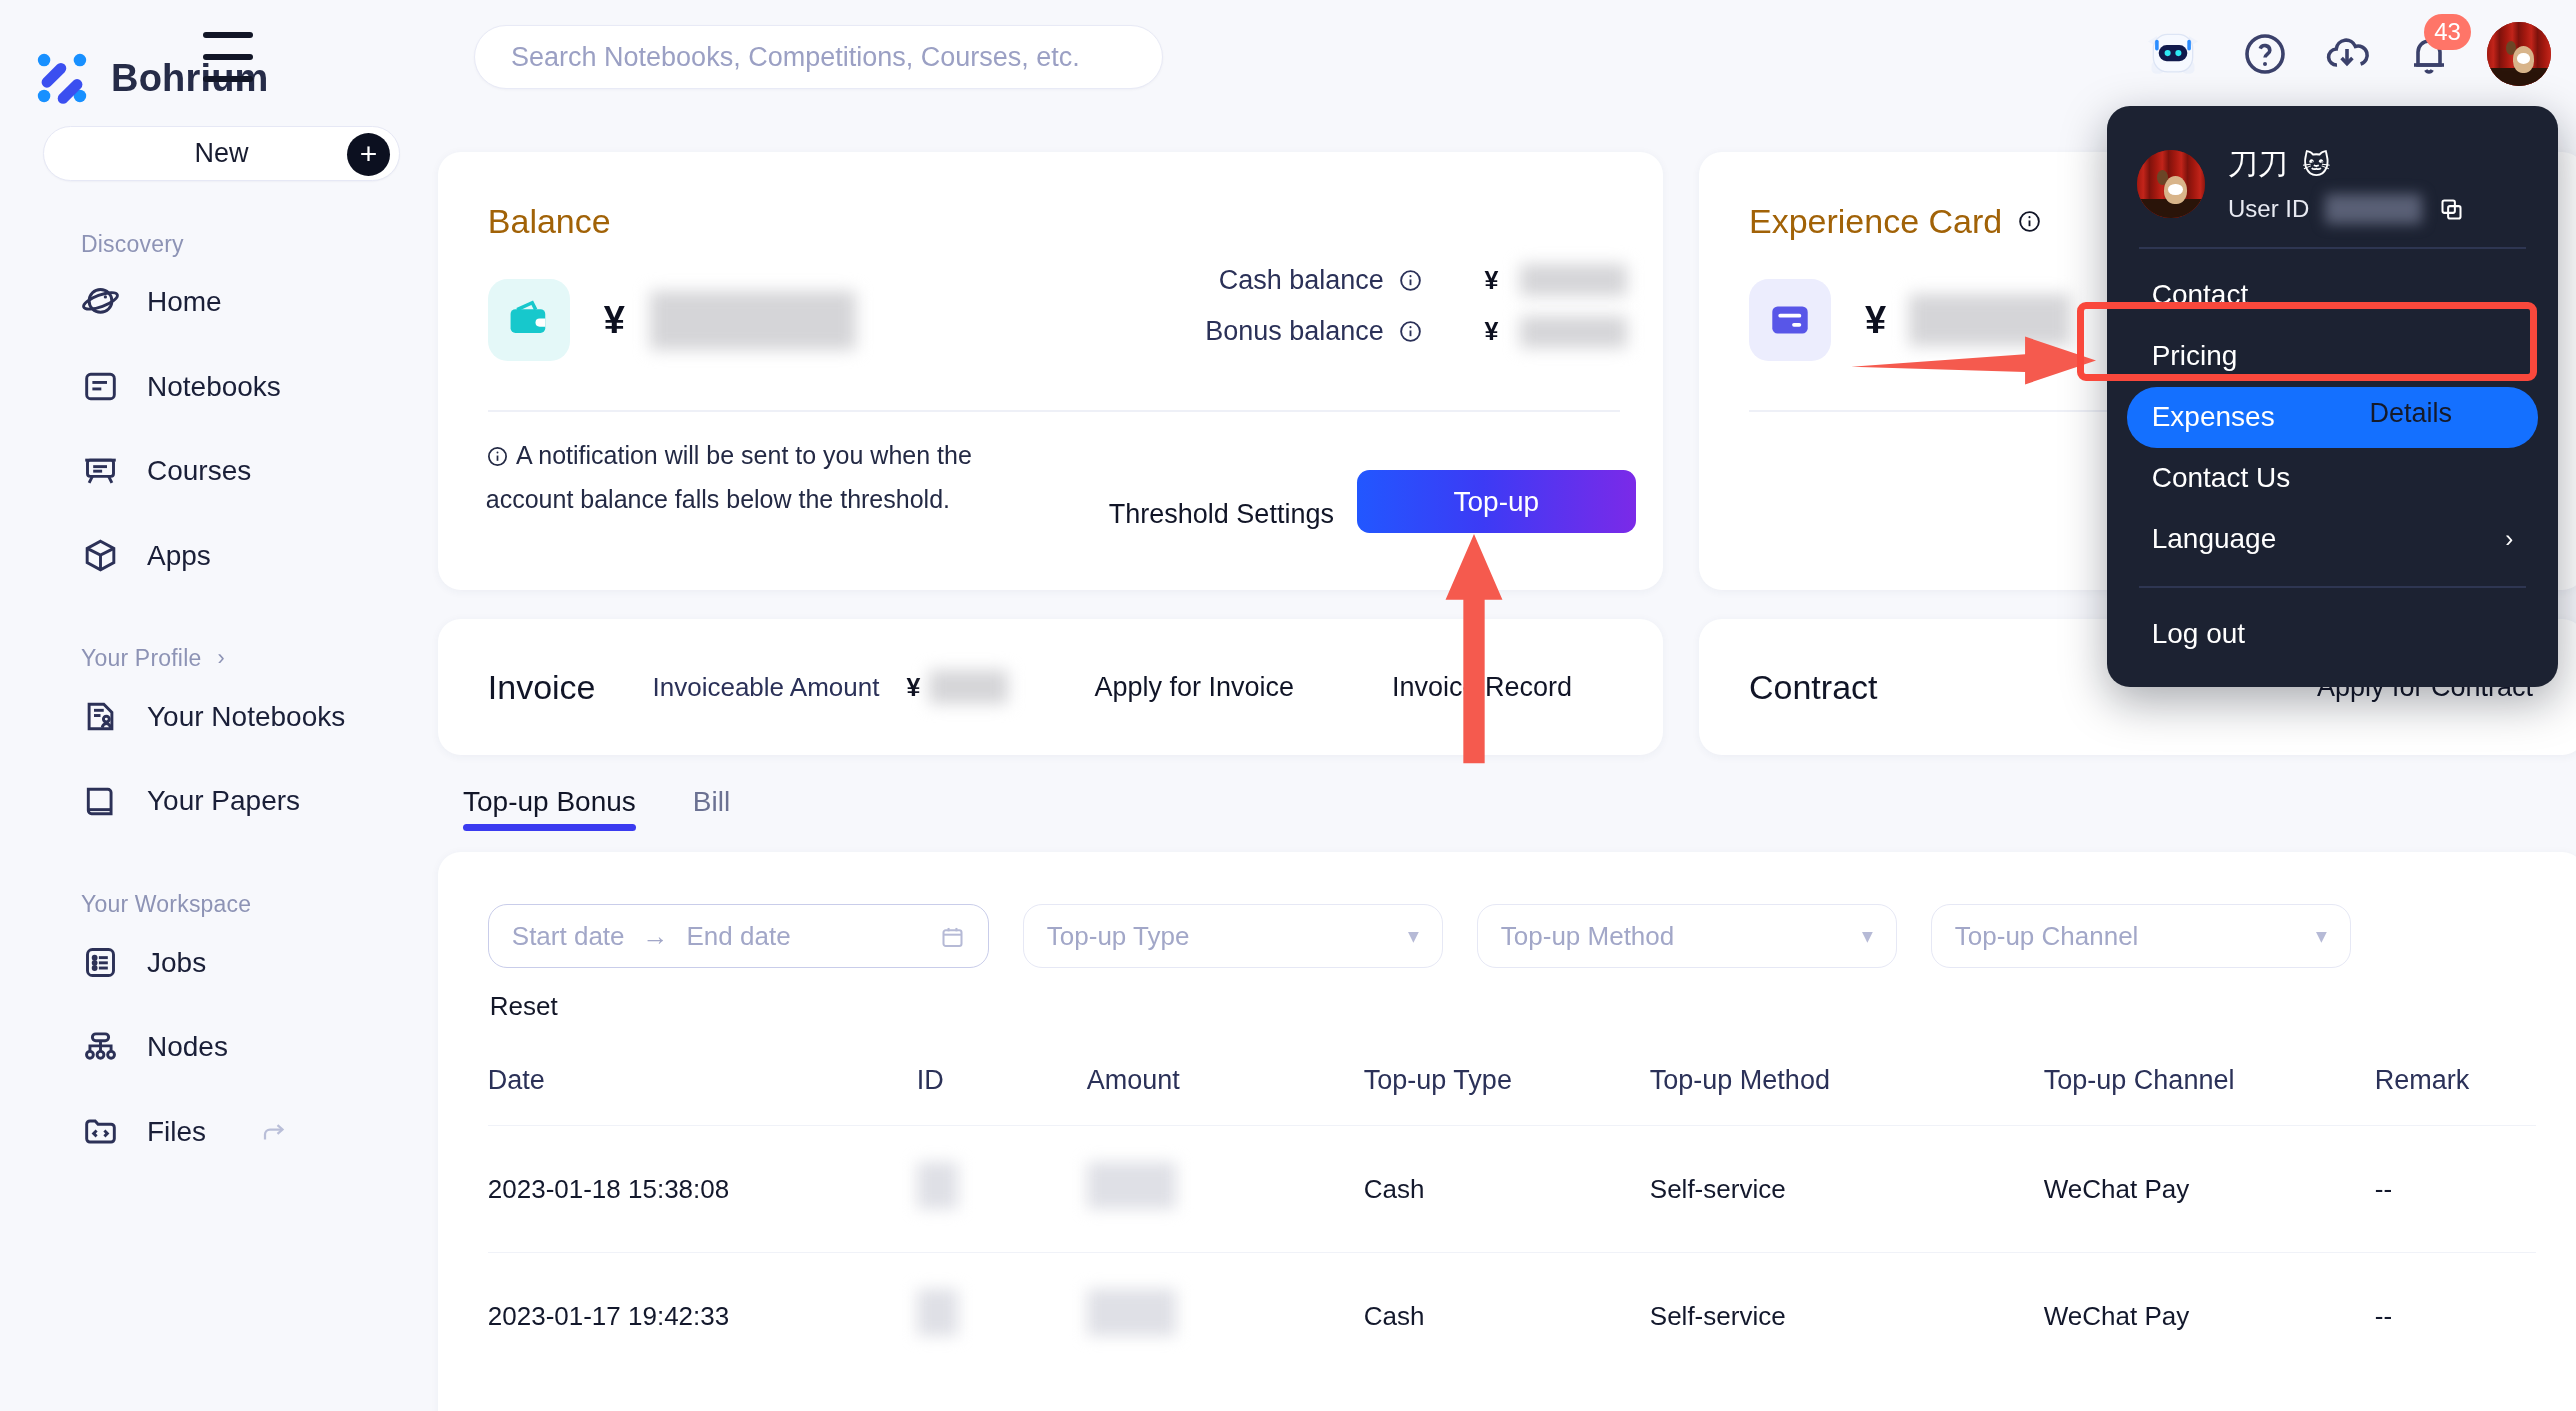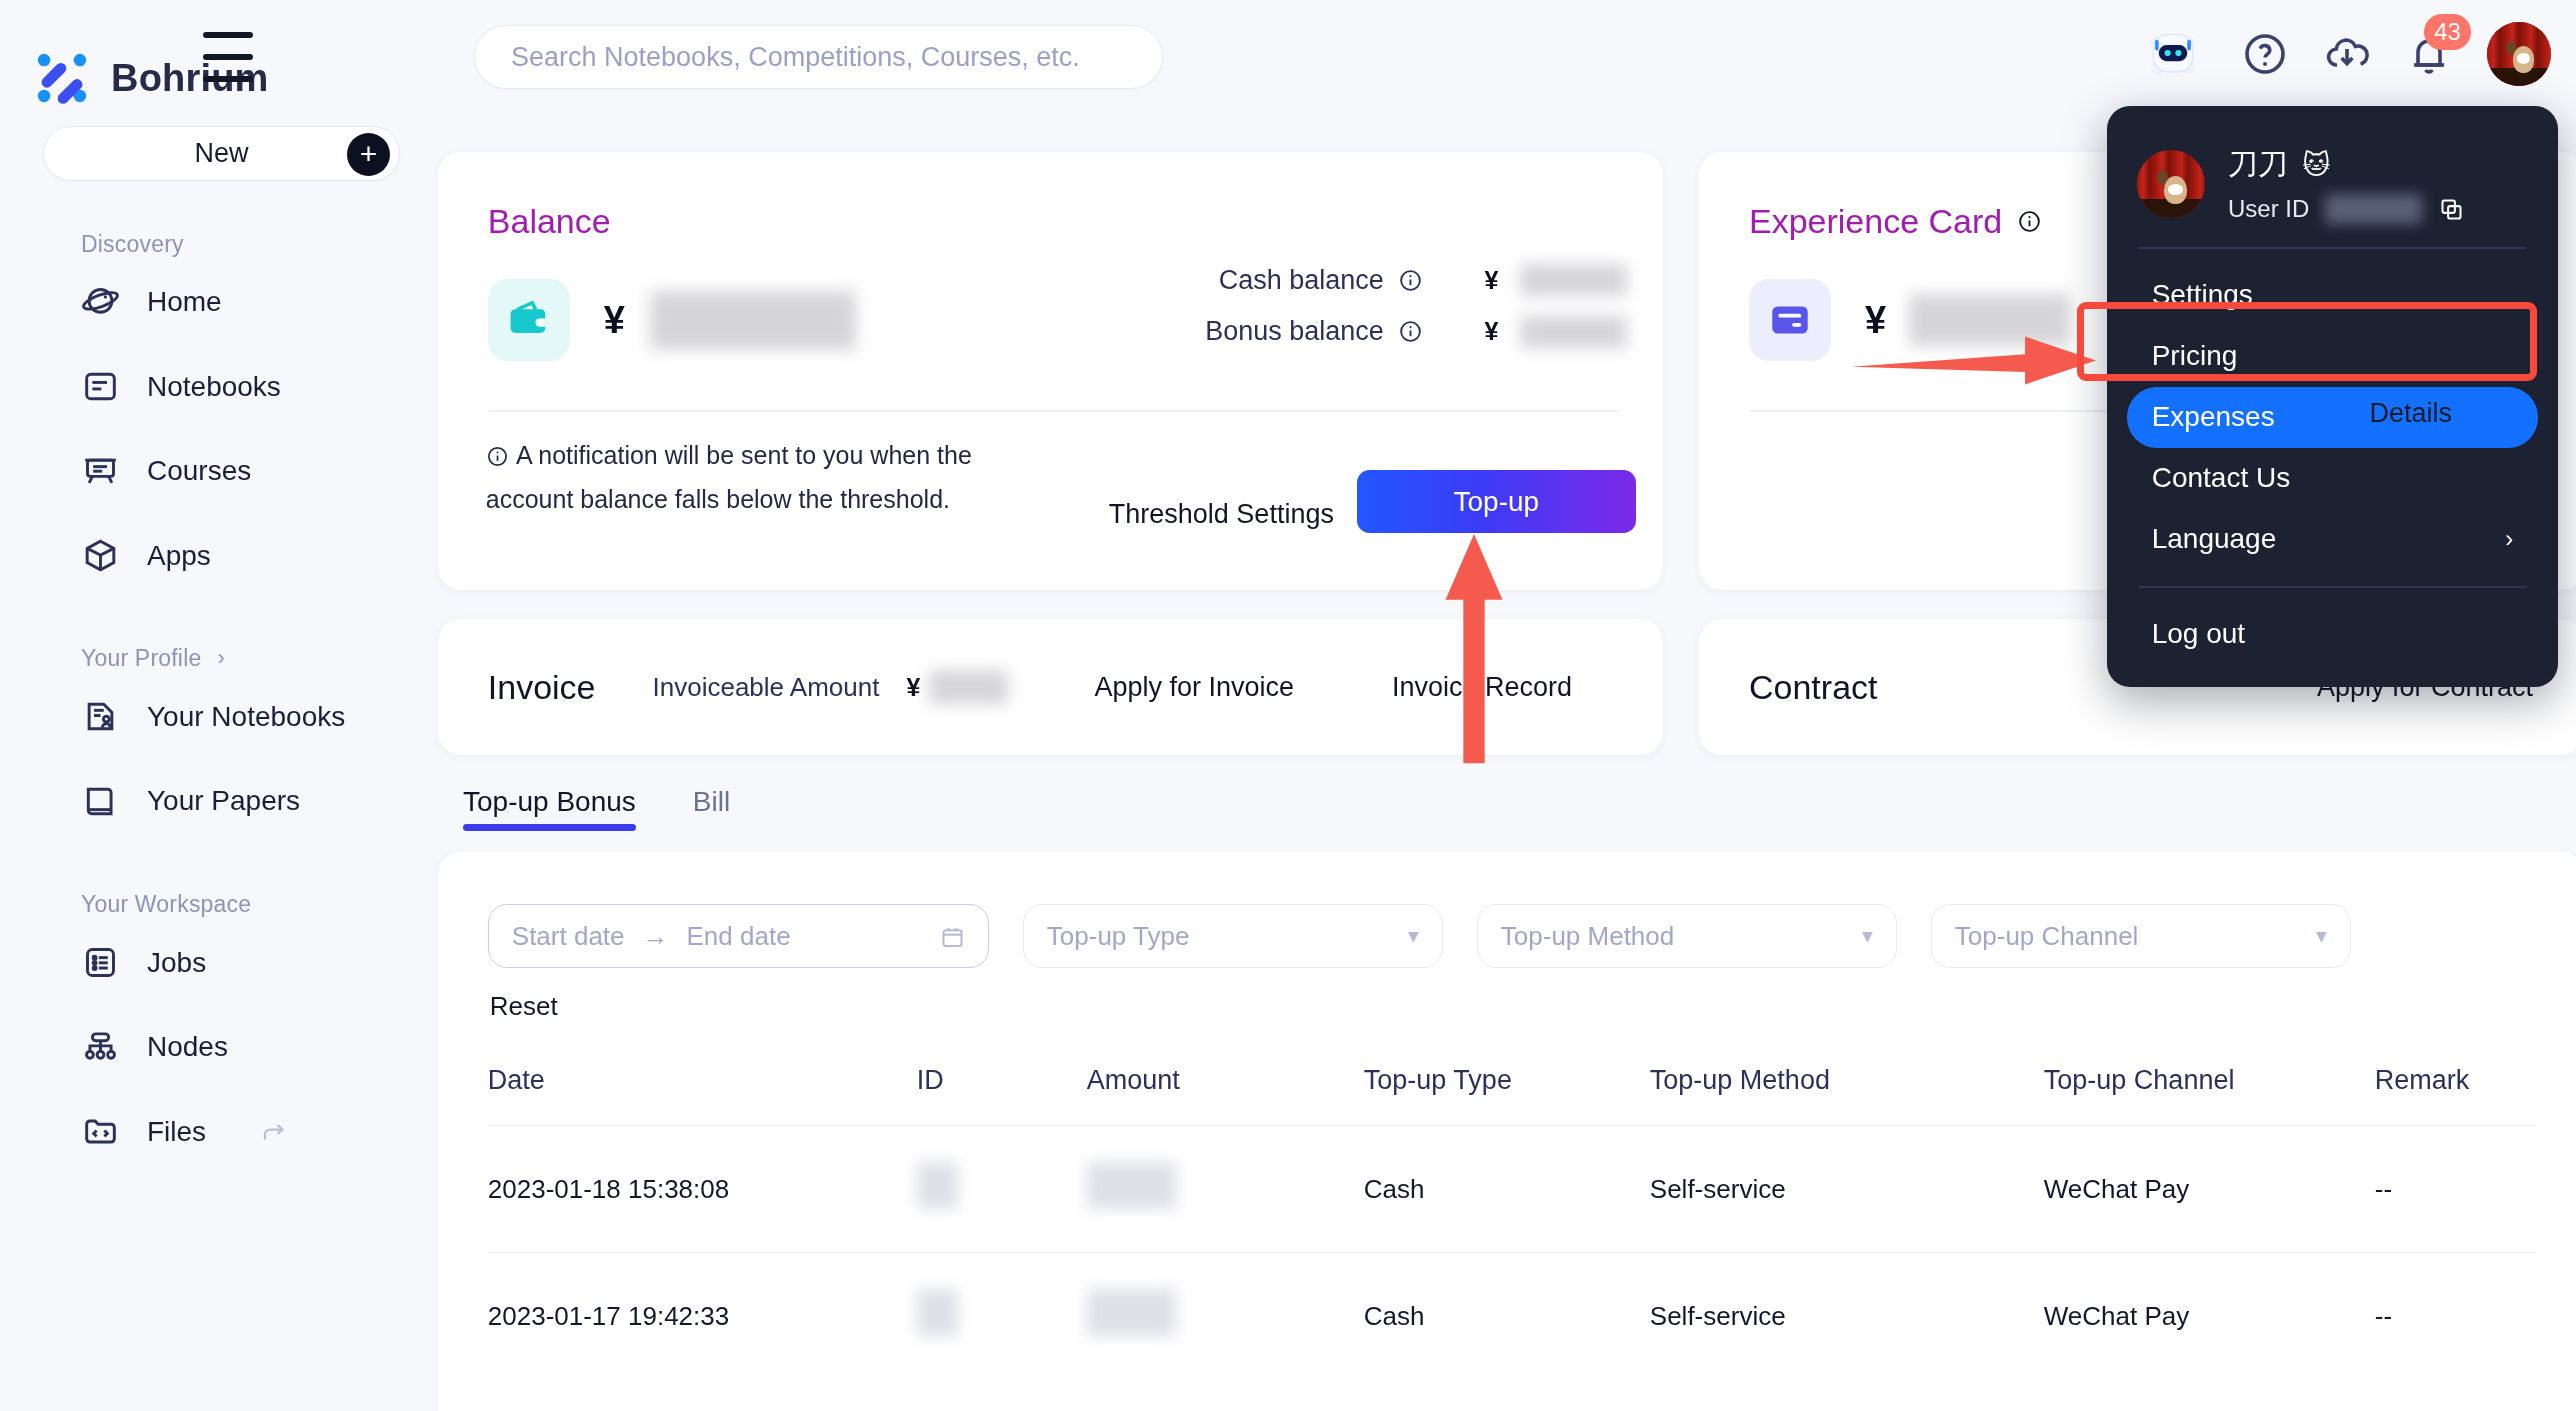--- a/index.html
+++ b/index.html
@@ -82,21 +82,21 @@
   .av-dog:after { content:""; position:absolute; left:18%; top:28%; width:64%; height:40%; background:#fff; border-radius:50%; }
   .av-ear { position:absolute; left:30%; bottom:48%; width:16%; height:22%; background:#6b4526; border-radius:50%; }
 
   
   .main { position: absolute; left: 436px; top: 113px; right: 0; bottom: 0; }
 
   .card {
     background: #fff; border-radius: 23px; box-shadow: 0 1.8px 9px rgba(40,50,100,.05);
     position: absolute;
   }
-  .card-title { font-size: 34px; font-weight: 400; color: #a21caf; }
+  .card-title { font-size: 34px; font-weight: 400; color: #a16207; }
 
   
   #balanceCard { left: 1.8px; top: 39px; width: 1225px; height: 438px; }
   .bal-head { padding: 50px 0 0 50px; }
   .bal-row { display:flex; align-items:center; padding: 38px 0 0 50px; position: relative; }
   .wallet-chip {
     width: 82px; height: 82px; border-radius: 19.7px; background: #e4f8f8;
     display:flex; align-items:center; justify-content:center; flex:0 0 auto;
   }
   .wallet-chip svg { width: 52px; height: 52px; }
@@ -636,21 +636,21 @@
             </svg>
           </span>
         </div>
       </div>
     </div>
 
     <div class="dd-sep"></div>
 
     <div class="dd-list">
       <div class="dd-item">
-        <span>Settings</span>
+        <span>Contact</span>
       </div>
       <div class="dd-item">
         <span>Pricing</span>
       </div>
       <div class="dd-item active">
         <span>Expenses</span>
       </div>
       <div class="dd-item">
         <span>Contact Us</span>
       </div>

